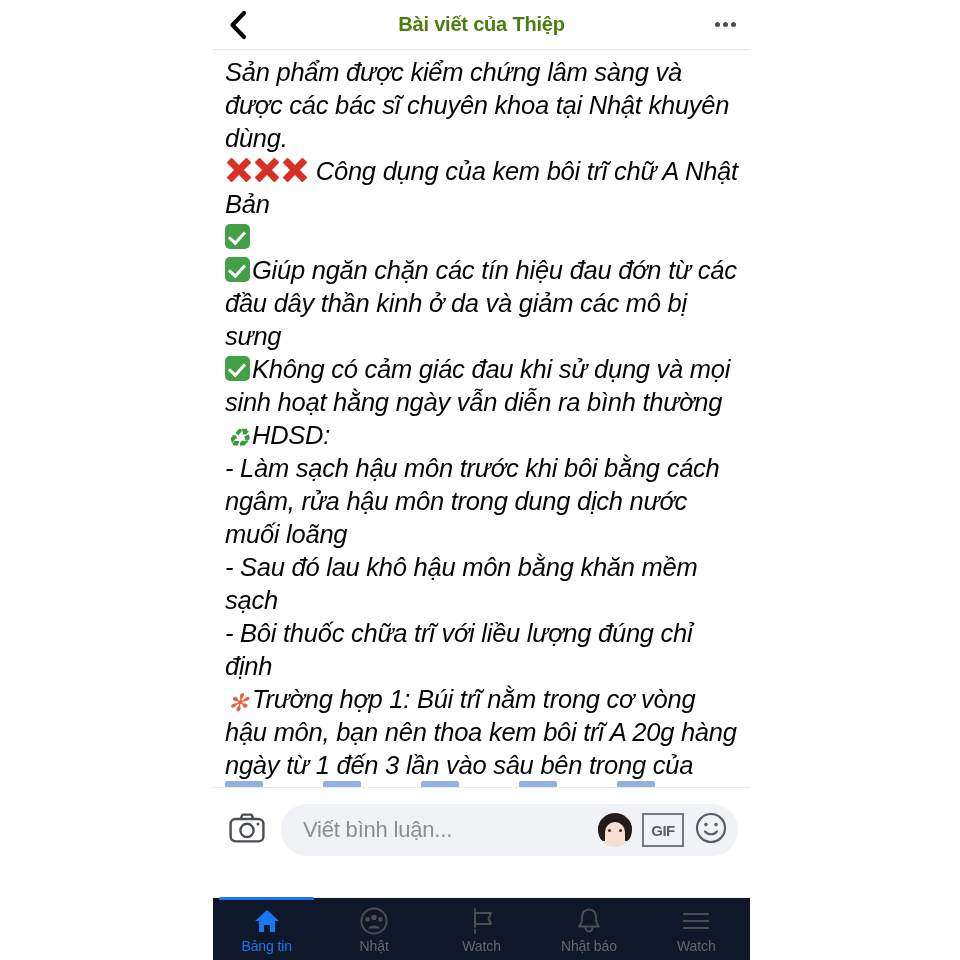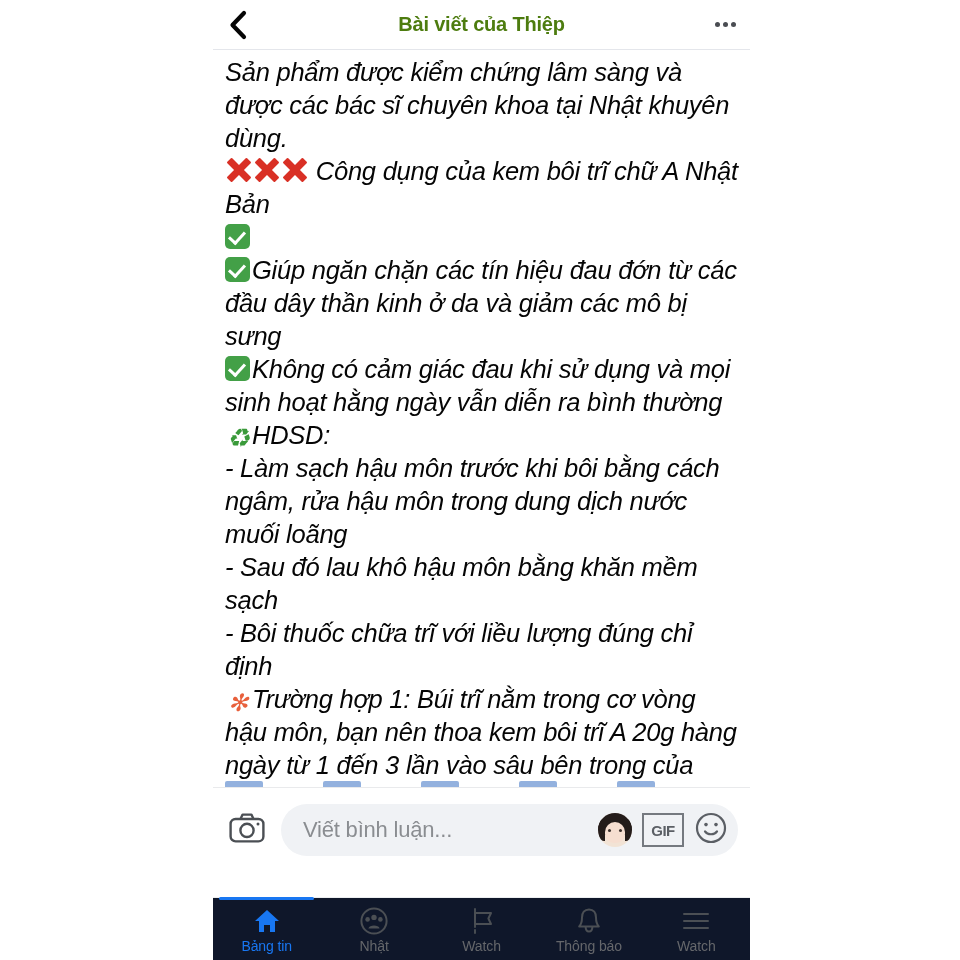--- a/index.html
+++ b/index.html
@@ -453,21 +453,21 @@
         <div class="tab-label">Watch</div>
       </div>
 
       <div class="tab">
         <div class="tab-icon">
           <svg width="26" height="28" viewBox="0 0 26 28" fill="none">
             <path d="M13 2.4 C8.4 2.4 6 6 6 10.4 C6 16.4 3.2 19.4 3.2 19.4 H22.8 C22.8 19.4 20 16.4 20 10.4 C20 6 17.6 2.4 13 2.4 Z" stroke="#4b4f54" stroke-width="2" stroke-linejoin="round"></path>
             <path d="M9.6 19.4 C9.6 22.6 11.1 24.4 13 24.4 C14.9 24.4 16.4 22.6 16.4 19.4" stroke="#4b4f54" stroke-width="2"></path>
           </svg>
         </div>
-        <div class="tab-label">Thông báo</div>
+        <div class="tab-label">Nhật báo</div>
       </div>
 
       <div class="tab">
         <div class="tab-icon">
           <svg width="28" height="22" viewBox="0 0 28 22" fill="none">
             <path d="M2 4 H26 M2 11 H26 M2 18 H26" stroke="#4b4f54" stroke-width="2" stroke-linecap="round"></path>
           </svg>
         </div>
         <div class="tab-label">Watch</div>
       </div>

